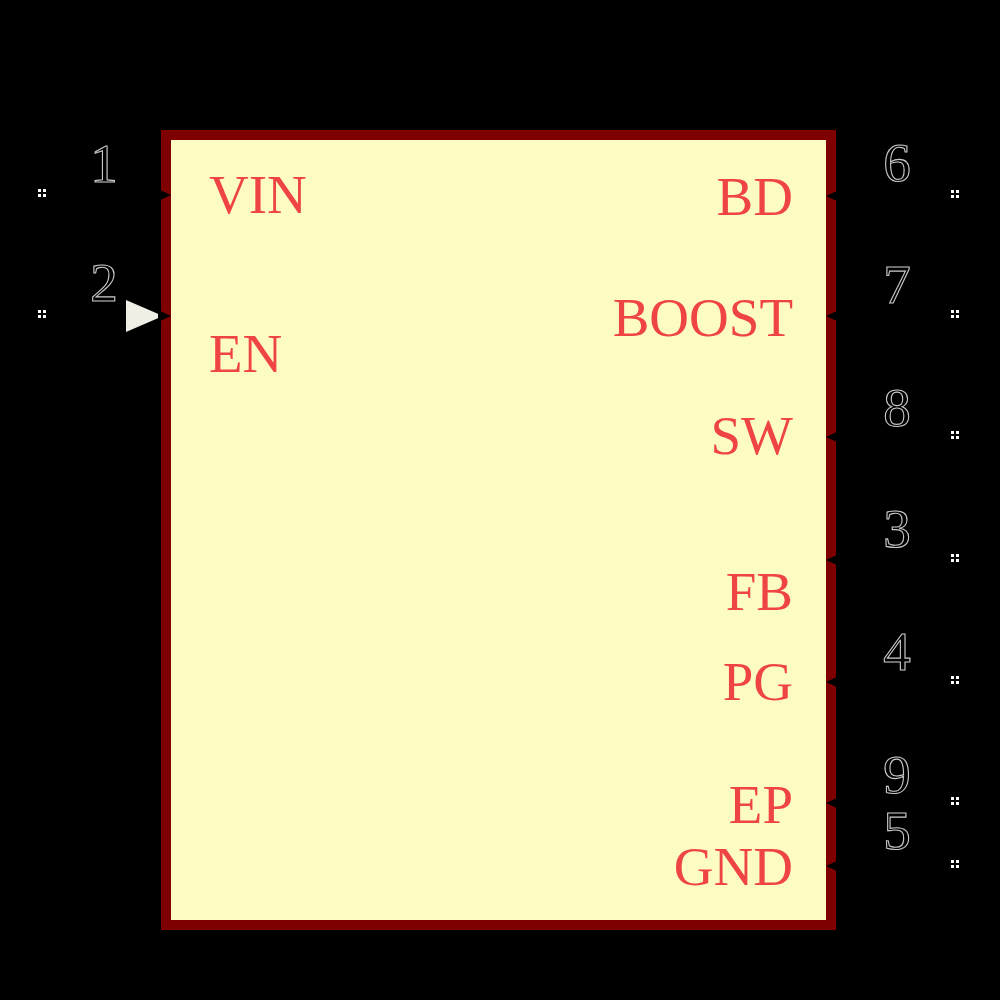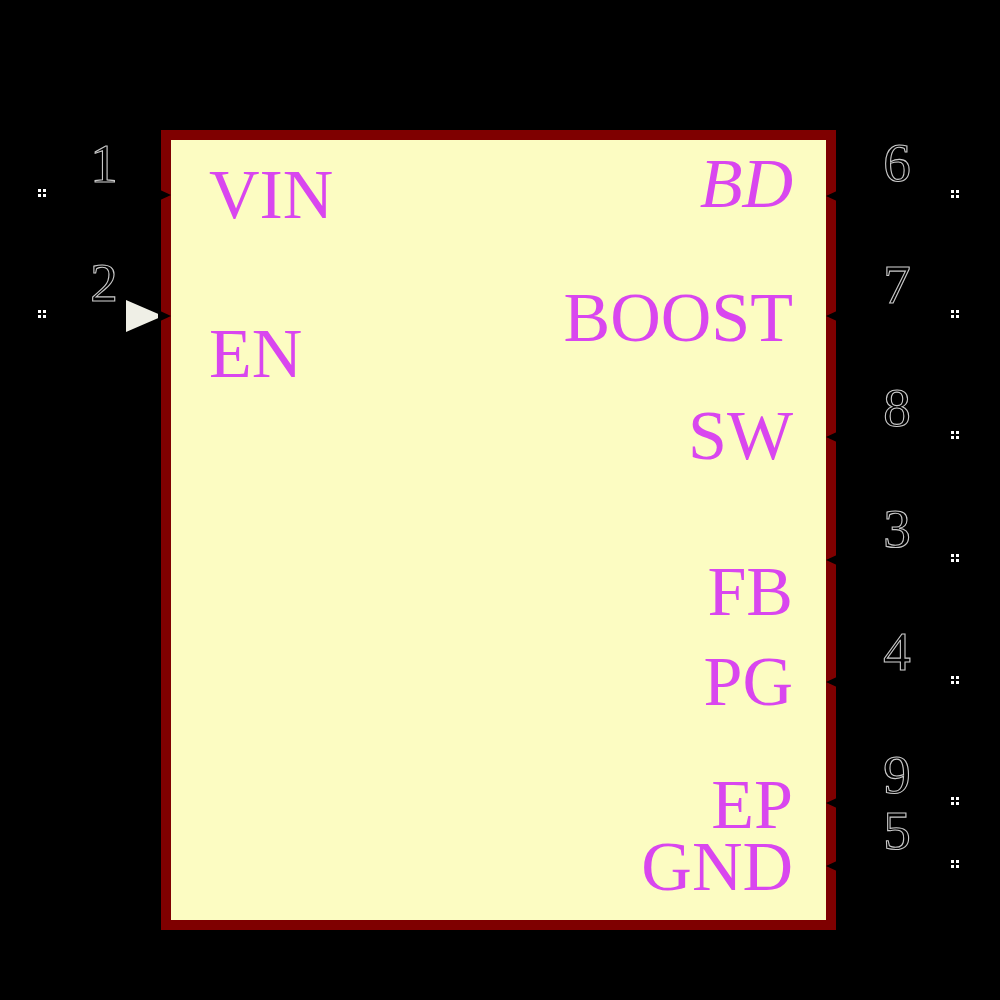--- a/index.html
+++ b/index.html
@@ -22,23 +22,23 @@
     top: 130px;
     width: 675px;
     height: 800px;
     box-sizing: border-box;
     background: #FCFCC2;
     border: 10px solid #7F0000;
   }
   
   .label {
     position: absolute;
-    font-size: 70px;
+    font-size: 55px;
     line-height: 55px;
-    color: #d946ef;
+    color: #ef4444;
     white-space: nowrap;
   }
   .label-left  { left: 209px; text-align: left; }
   .label-right { right: 207px; text-align: right; }
   
   .pin-num {
     position: absolute;
     overflow: visible;
   }
   .pin-num text {
@@ -124,21 +124,21 @@
     <svg class="pin-num" style="left:867px; top:135px;" width="60" height="60">
         <text x="30" y="46">6</text>
       </svg>
     <div class="dots" style="left:951px; top:190px;">
         <i></i>
         <i></i>
         <i></i>
         <i></i>
       </div>
     <div class="arrow-left-black" style="left:826px; top:190px;"></div>
-    <div class="label label-right" style="top:156px;font-style:italic;">BD</div>
+    <div class="label label-right" style="top:169px;">BD</div>
   </div>
 
   <div>
     <svg class="pin-num" style="left:867px; top:257px;" width="60" height="60">
         <text x="30" y="46">7</text>
       </svg>
     <div class="dots" style="left:951px; top:310px;">
         <i></i>
         <i></i>
         <i></i>

